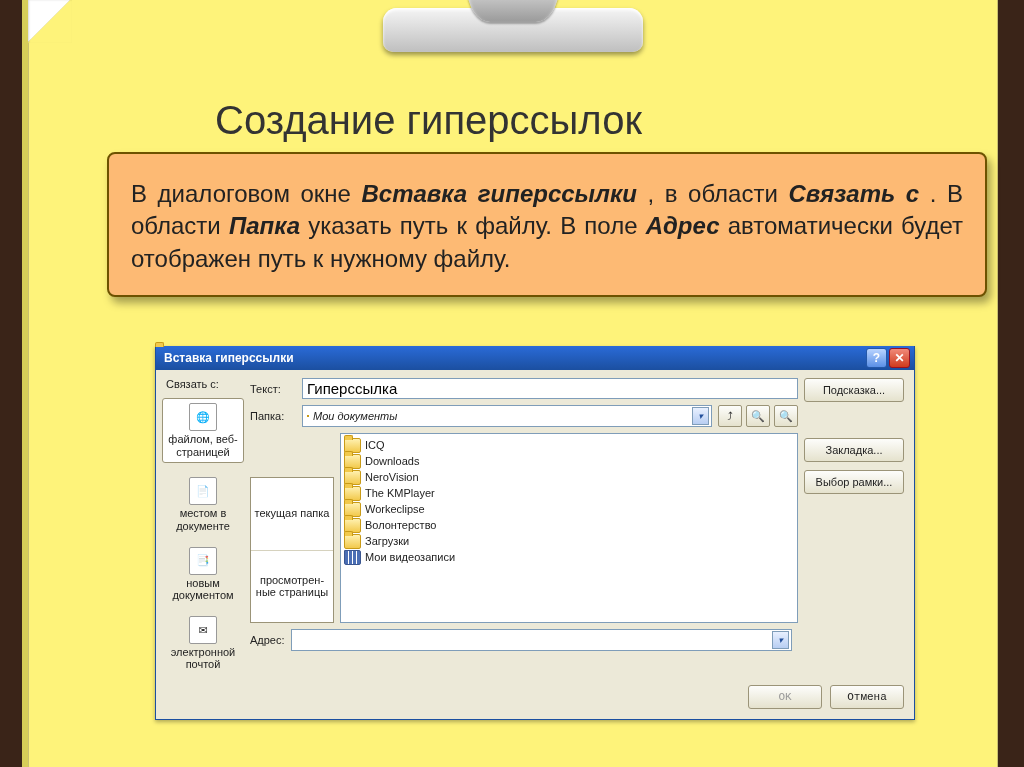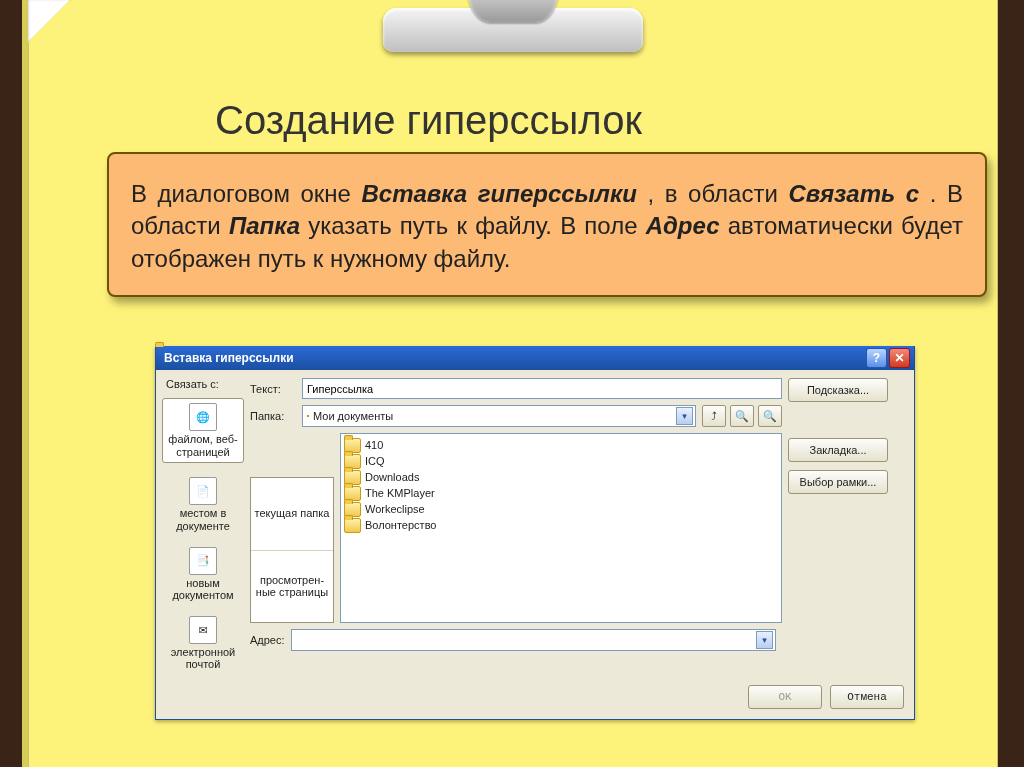--- a/index.html
+++ b/index.html
@@ -36,31 +36,31 @@
     position:absolute;left:126px;top:346px;width:758px;height:;
     font-size:11px;color:#222;
     background:#ece9d8;border:1px solid #1b4fa0;border-top:none;
     box-shadow:0 2px 4px rgba(0,0,0,.3);
   }
   .titlebar{height:24px;background:linear-gradient(#2a6bd8,#1b4fa0);color:#fff;display:flex;align-items:center;padding:0 4px 0 8px;font-weight:bold;font-size:12px;}
   .titlebar .spacer{flex:1;}
   .titlebar .tb{width:19px;height:18px;margin-left:2px;display:flex;align-items:center;justify-content:center;font-weight:bold;border-radius:3px;}
   .tb.help{background:linear-gradient(#b9d4ff,#5a8fe6);color:#fff;border:1px solid #2558a8;}
   .tb.close{background:linear-gradient(#f08a7a,#d03a1d);color:#fff;border:1px solid #912;}
-  .body{display:flex;padding:8px 26px 10px 6px;gap:6px;}
+  .body{display:flex;padding:8px 10px 10px 6px;gap:6px;}
   .leftcol{width:82px;display:flex;flex-direction:column;gap:14px;padding-top:20px;}
   .leftcol .lbl{position:absolute;left:10px;top:32px;font-size:11px;}
   .linkitem{display:flex;flex-direction:column;align-items:center;gap:2px;text-align:center;line-height:1.15;font-size:11px;cursor:pointer;}
   .linkitem .ic{width:26px;height:26px;border:1px solid #999;background:#fff;border-radius:2px;display:flex;align-items:center;justify-content:center;}
   .linkitem.active{background:#fff;border:1px solid #9b9478;border-radius:3px;padding:4px 0;}
   .midcol{flex:1;display:flex;flex-direction:column;gap:6px;}
   .row{display:flex;align-items:center;gap:6px;}
   .row .rlbl{width:46px;text-align:left;font-size:11px;}
-  .txt{flex:1;height:19px;border:1px solid #7f9db9;background:#fff;padding:0 4px;font-size:11px;}
-  .combo{flex:1;height:20px;border:1px solid #7f9db9;background:#fff;display:flex;align-items:center;padding:0 2px 0 4px;gap:4px;font-size:11px;}
+  .txt{flex:1;height:19px;border:1px solid #7f9db9;background:#fff;padding:0 4px;font-size:15px;}
+  .combo{flex:1;height:20px;border:1px solid #7f9db9;background:#fff;display:flex;align-items:center;padding:0 2px 0 4px;gap:4px;font-size:11px;font-style:italic;}
   .combo .dd{margin-left:auto;width:15px;height:16px;background:linear-gradient(#e8f0ff,#b8cef2);border:1px solid #7f9db9;display:flex;align-items:center;justify-content:center;font-size:9px;color:#23509c;}
   .toolbar{display:flex;gap:4px;}
   .tbtn{width:22px;height:20px;border:1px solid #9b9478;background:linear-gradient(#fdfdfb,#e5e2cd);border-radius:2px;display:flex;align-items:center;justify-content:center;font-size:11px;}
   .midrow{display:flex;gap:6px;}
   .tabs{width:82px;display:flex;flex-direction:column;border:1px solid #9b9478;background:#fff;margin-top:44px;}
   .tabs div{flex:1;display:flex;align-items:center;justify-content:center;text-align:center;padding:6px 2px;border-bottom:1px solid #d6d2be;line-height:1.15;font-size:11px;cursor:pointer;}
   .tabs div:last-child{border-bottom:none;}
   .filelist{flex:1;height:182px;border:1px solid #7f9db9;background:#fff;padding:3px;overflow:hidden;}
   .fitem{display:flex;align-items:center;gap:4px;height:16px;font-size:11px;}
   .fitem .fi{width:15px;height:13px;border-radius:0 2px 2px 2px;position:relative;}
@@ -154,41 +154,49 @@
         </div>
 
         <div class="midrow">
           <div class="tabs">
               <div>текущая папка</div>
               <div>просмотрен-ные страницы</div>
             </div>
           <div class="filelist">
               <div class="fitem">
                 <span class="fi folder"></span>
-                <span>410</span>
-              </div>
-              <div class="fitem">
-                <span class="fi folder"></span>
                 <span>ICQ</span>
               </div>
               <div class="fitem">
                 <span class="fi folder"></span>
                 <span>Downloads</span>
               </div>
               <div class="fitem">
                 <span class="fi folder"></span>
+                <span>NeroVision</span>
+              </div>
+              <div class="fitem">
+                <span class="fi folder"></span>
                 <span>The KMPlayer</span>
               </div>
               <div class="fitem">
                 <span class="fi folder"></span>
                 <span>Workeclipse</span>
               </div>
               <div class="fitem">
                 <span class="fi folder"></span>
                 <span>Волонтерство</span>
+              </div>
+              <div class="fitem">
+                <span class="fi folder"></span>
+                <span>Загрузки</span>
+              </div>
+              <div class="fitem">
+                <span class="fi film"></span>
+                <span>Мои видеозаписи</span>
               </div>
             </div>
         </div>
 
         <div class="addrow">
           <span class="rlbl">Адрес:</span>
           <div class="combo">
             <span></span>
             <span class="dd">▾</span>
           </div>

